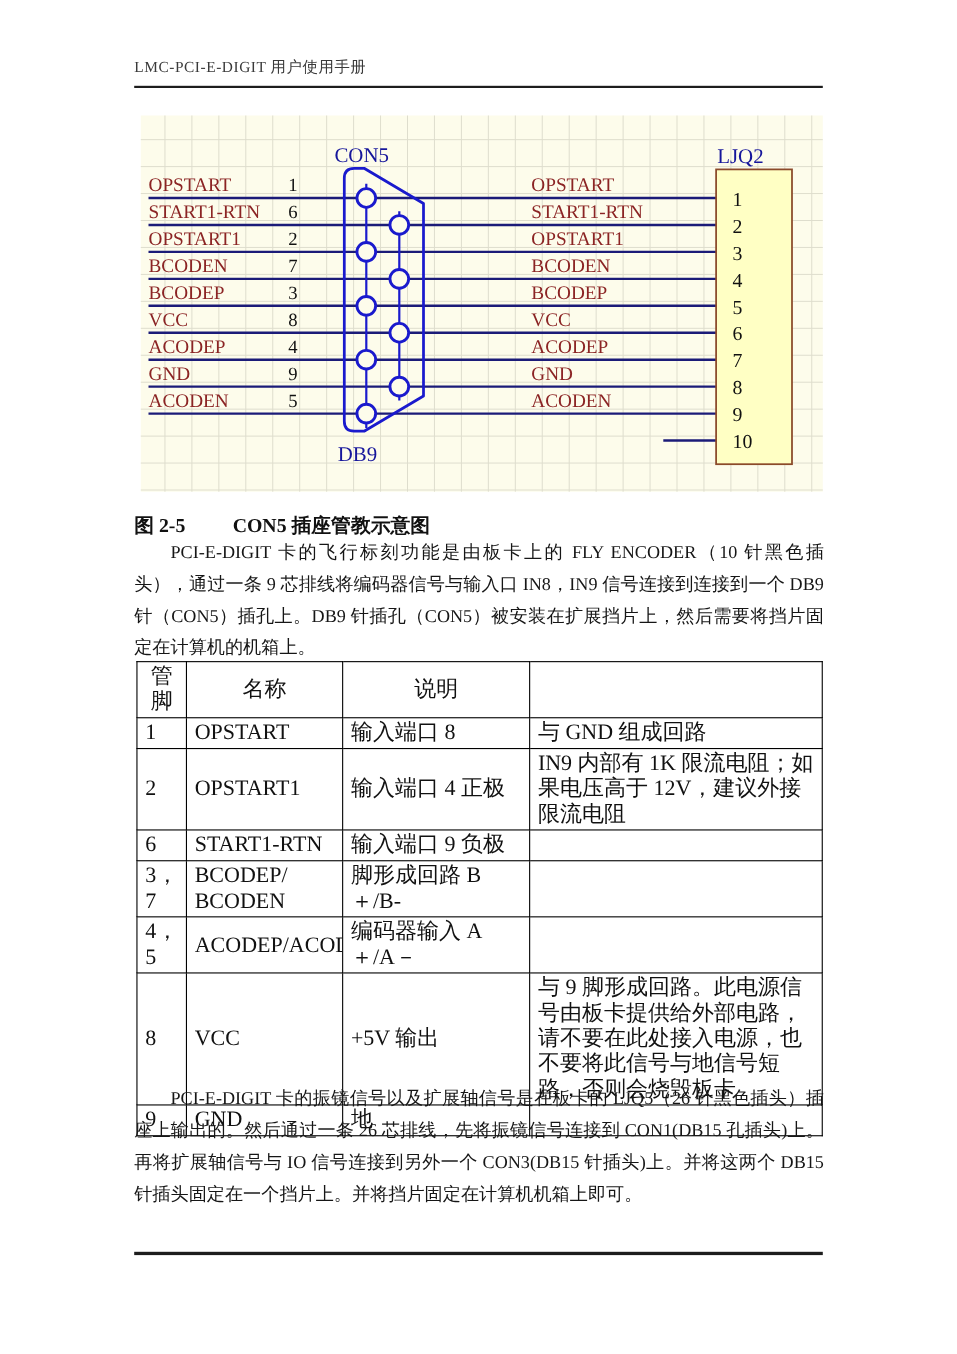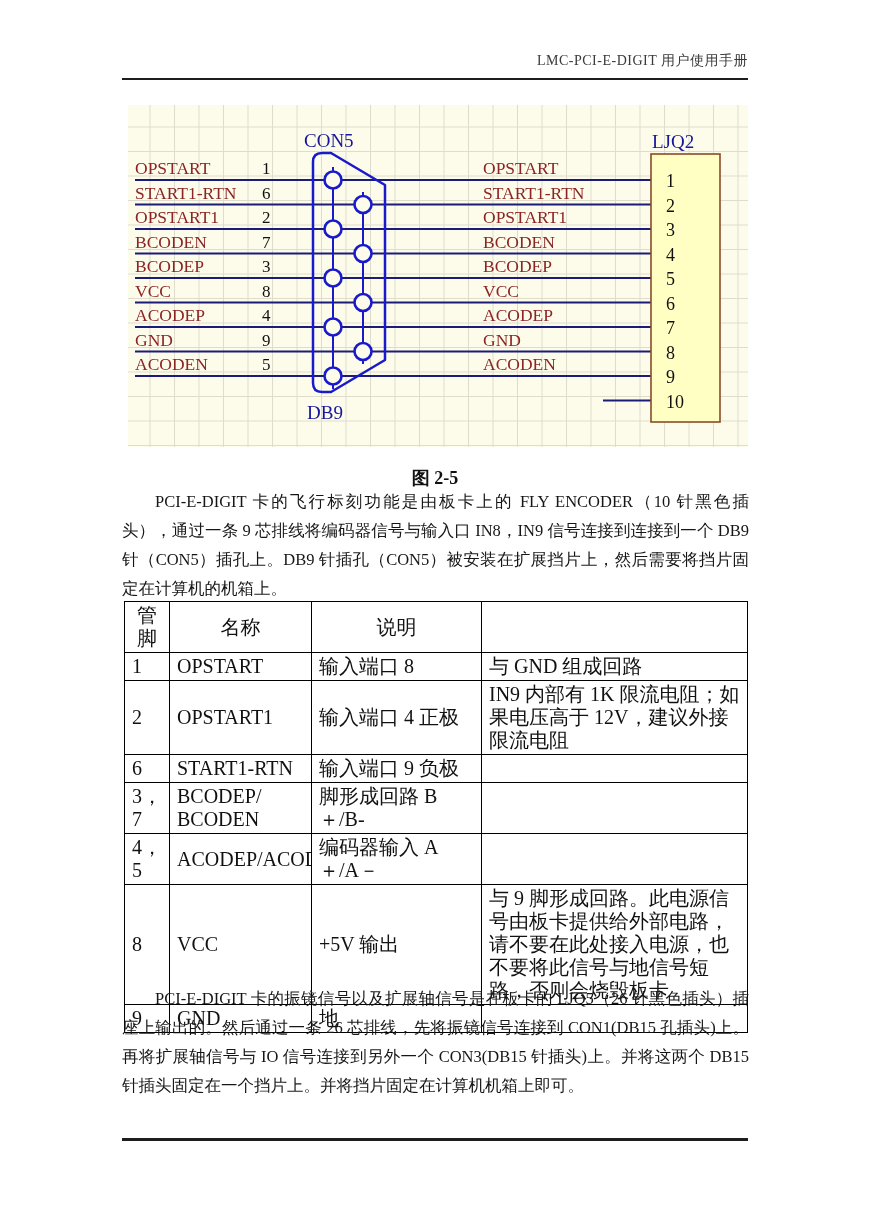--- a/index.html
+++ b/index.html
@@ -2,36 +2,36 @@
 <html><head>
 <meta charset="utf-8">
 <style>
   html,body{margin:0;padding:0;background:#e8e8e8;}
   .page{
     position:relative;width:870px;height:1231px;background:#ffffff;
     margin:0 auto;overflow:hidden;
     font-family:"Liberation Serif","DejaVu Serif",serif;color:#1a1a1a;
   }
   
-  .hdr{position:absolute;top:52px;left:122px;width:626px;text-align:right;
+  .hdr{position:absolute;top:52px;left:122px;width:626px;text-align:left;
        font-size:14px;color:#3a3a3a;letter-spacing:.5px;}
   .hdr-rule{position:absolute;top:78px;left:122px;width:626px;height:2px;background:#1d1d1d;}
   
   .diagram{
     position:absolute;left:128px;top:105px;width:620px;height:342px;
     background-color:#fdfceb;
     background-image:linear-gradient(#deddcd 1px,transparent 1px),
                      linear-gradient(90deg,#deddcd 1px,transparent 1px);
     background-size:24.5px 24.5px;background-position:-3px -3px;
   }
   .diagram svg{display:block;width:620px;height:342px;}
   .diagram text{font-family:"Liberation Serif","DejaVu Serif",serif;}
   
   .caption{position:absolute;top:466px;left:122px;width:626px;display:flex;
-           justify-content:center;gap:43px;font-weight:bold;font-size:18px;color:#111;}
+           justify-content:flex-start;gap:43px;font-weight:bold;font-size:18px;color:#111;}
   
   .para{position:absolute;left:122px;width:627px;font-size:16.5px;line-height:29px;
         text-align:justify;text-indent:2em;color:#161616;}
   .p1{top:487px;}
   .p2{top:984px;}
   
   table.pins{position:absolute;top:601px;left:124px;width:624px;border-collapse:collapse;
              font-size:20px;color:#111;table-layout:fixed;}
   table.pins th,table.pins td{border:1.6px solid #000;padding:2px 7px;line-height:23px;
              vertical-align:middle;text-align:left;overflow:hidden;}
@@ -113,20 +113,21 @@
         <text x="538" y="278" font-size="18px" fill="#111111">9</text>
         <text x="538" y="302.5" font-size="18px" fill="#111111">10</text>
         <text x="176" y="42" font-size="19px" fill="#16169b">CON5</text>
         <text x="179" y="314" font-size="19px" fill="#16169b">DB9</text>
         <text x="524" y="43" font-size="19px" fill="#16169b">LJQ2</text>
       </svg>
   </div>
 
   <div class="caption">
     <span>图 2-5</span>
+    <span>CON5 插座管教示意图</span>
   </div>
 
   <div class="para p1">PCI-E-DIGIT 卡的飞行标刻功能是由板卡上的 FLY ENCODER（10 针黑色插头），通过一条 9 芯排线将编码器信号与输入口 IN8，IN9 信号连接到连接到一个 DB9 针（CON5）插孔上。DB9 针插孔（CON5）被安装在扩展挡片上，然后需要将挡片固定在计算机的机箱上。</div>
 
   <table class="pins">
     <colgroup>
         <col style="width:45px">
         <col style="width:142px">
         <col style="width:170px">
         <col>

